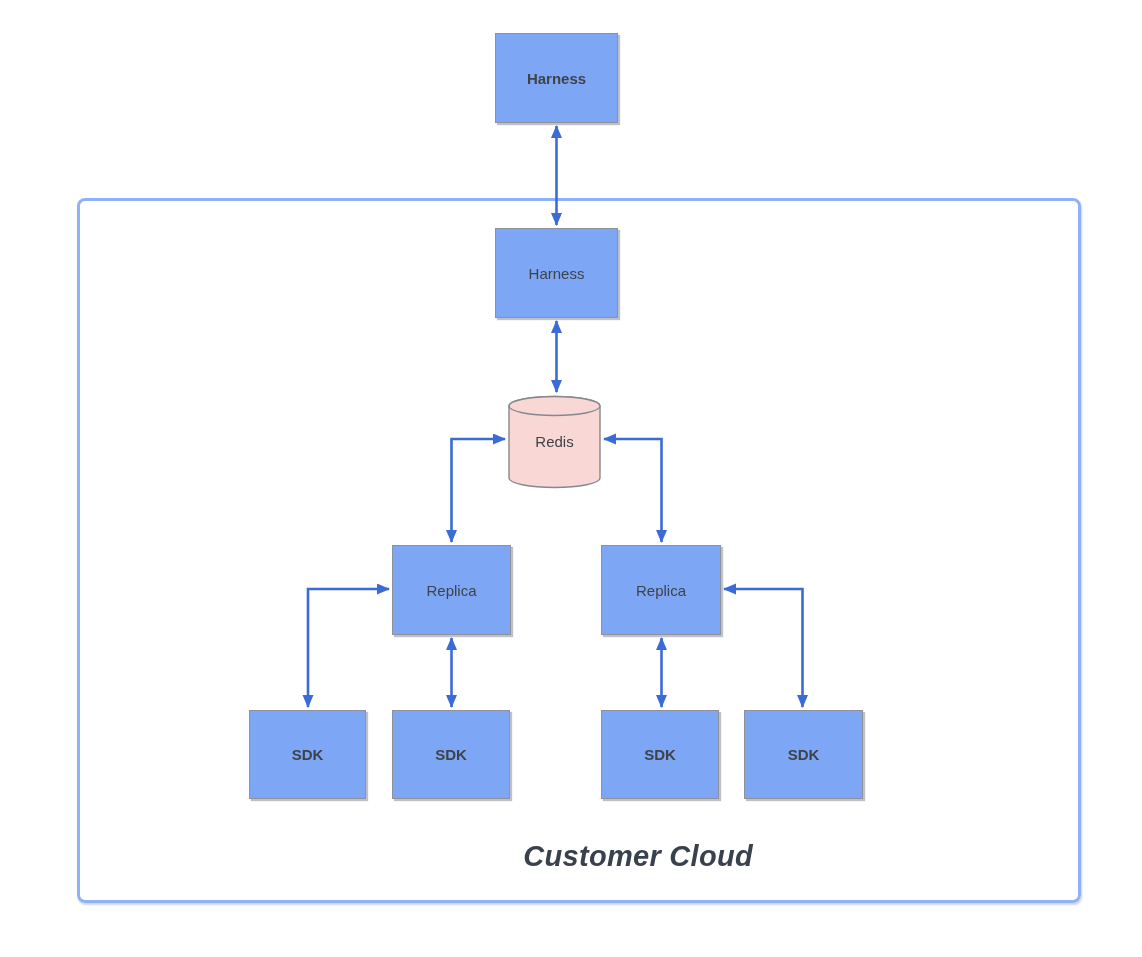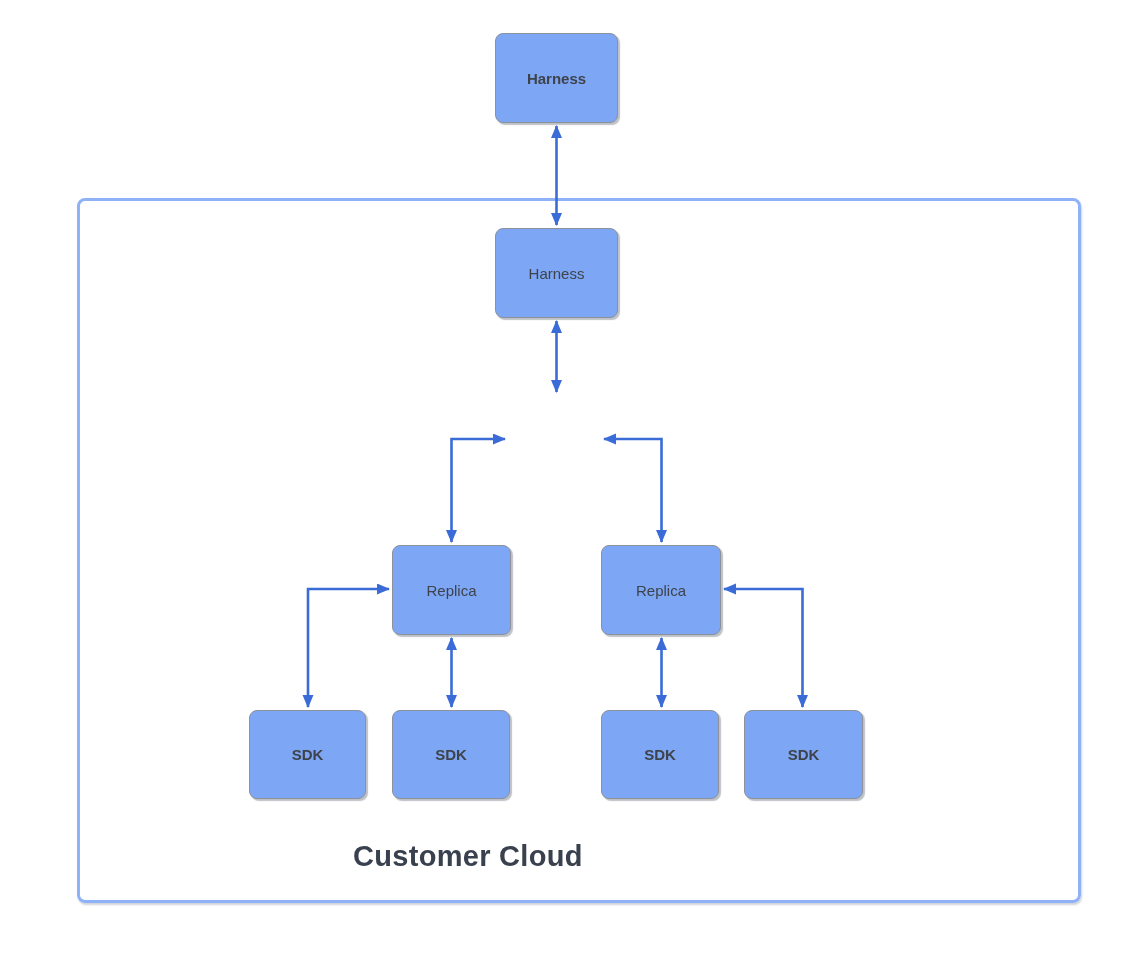--- a/index.html
+++ b/index.html
@@ -46,32 +46,33 @@
     border: 3px solid var(--container-border);
     border-radius: 8px;
     background: transparent;
     box-shadow: 1px 2px 2px rgba(150,158,170,0.45);
   }
 
   .container-label {
     position: absolute;
     left: 353px; top: 840px;
     width: 400px;
-    text-align: left;
+    text-align: right;
     font-size: 29px;
     font-weight: bold;
     color: var(--container-label-text);
     letter-spacing: 0.3px;
+    font-style: italic;
   }
 
   .node {
     position: absolute;
     background: var(--node-fill);
     border: 1px solid var(--node-border);
-    border-radius: 8px;
+    border-radius: 0;
     box-shadow: 2px 2px 1px rgba(125,134,145,0.5);
     display: flex;
     align-items: center;
     justify-content: center;
     font-size: 15px;
     color: var(--label-text);
   }
   .node.bold { font-weight: bold; }
 
   .node-harness       { left: 495px; top:  33px; width: 123px; height: 90px; }
@@ -127,20 +128,27 @@
   </svg>
 
   <div class="node bold node-harness">
     <span>Harness</span>
   </div>
 
   <div class="node node-primary">
     <span>Harness</span>
   </div>
 
+  <div class="node-redis">
+    <svg width="93" height="94" viewBox="0 0 93 94">
+      <path class="cyl-body" d="M1,11 A45.5,9.5 0 0 1 92,11 L92,83 A45.5,9.5 0 0 1 1,83 Z"></path>
+      <path class="cyl-body" d="M1,11 A45.5,9.5 0 0 0 92,11 A45.5,9.5 0 0 0 1,11 Z"></path>
+    </svg>
+    <span class="label">Redis</span>
+  </div>
 
   <div class="node node-replica-left">
     <span>Replica</span>
   </div>
 
   <div class="node node-replica-right">
     <span>Replica</span>
   </div>
 
   <div class="node bold node-sdk-1">

